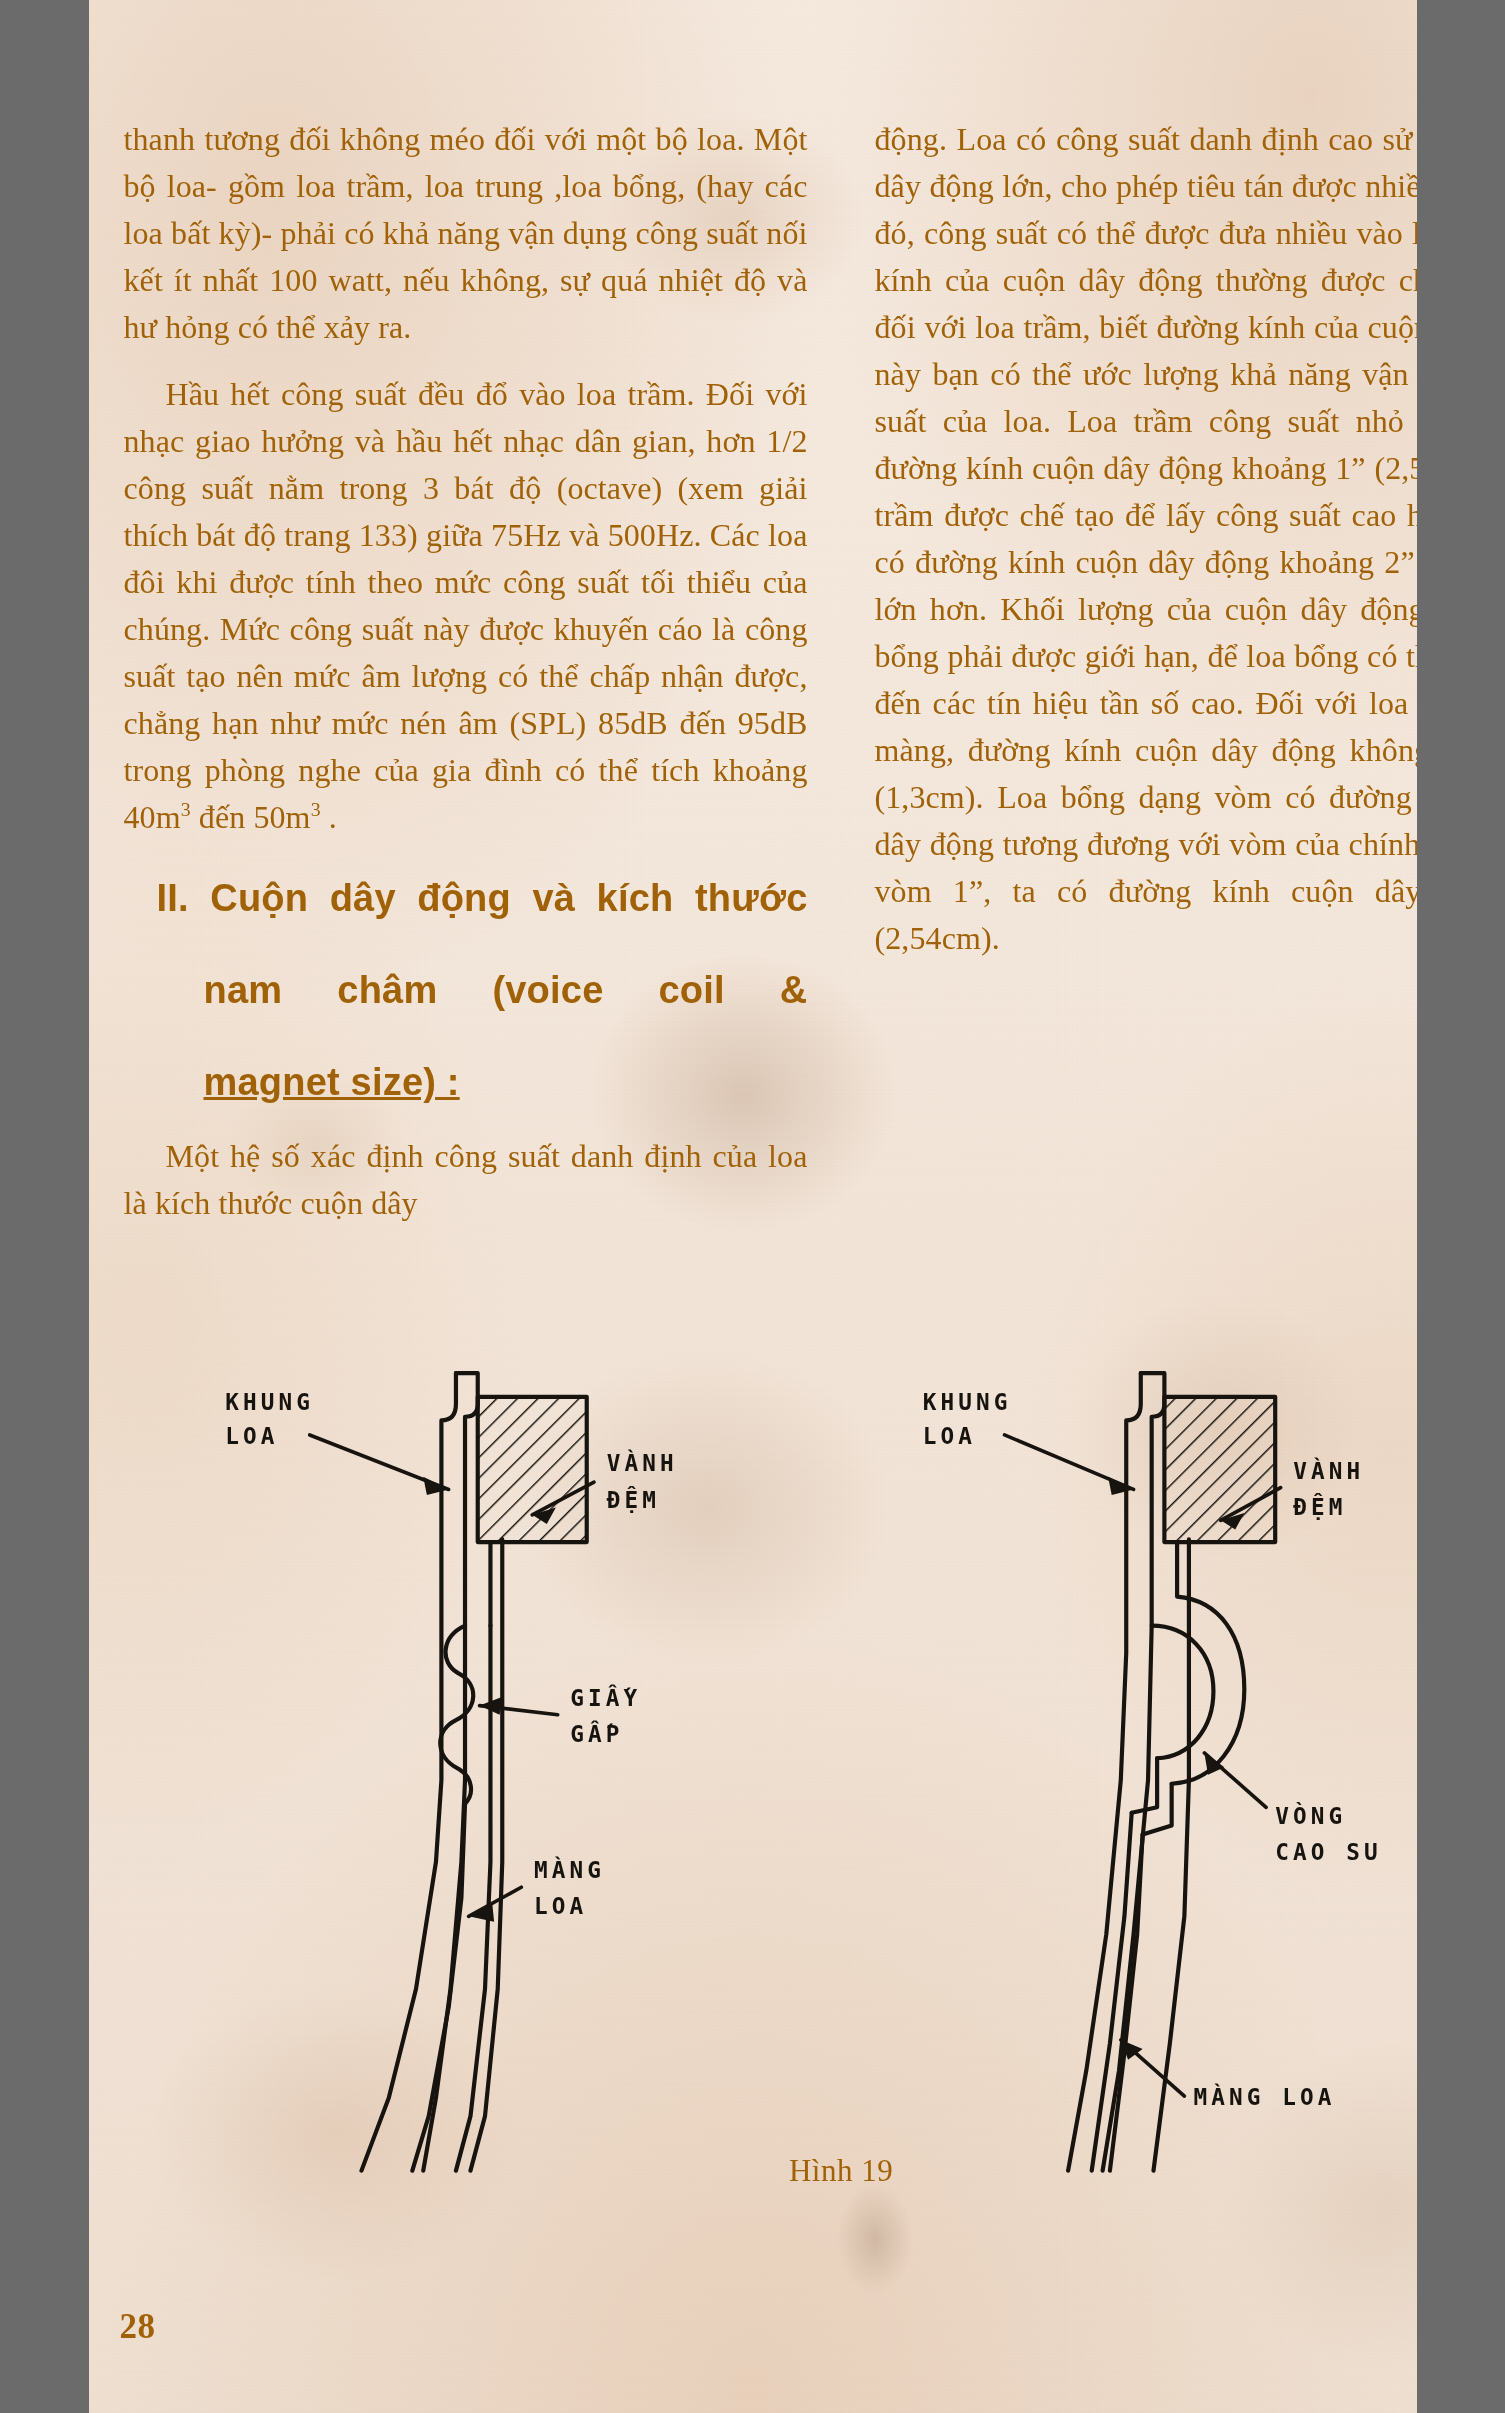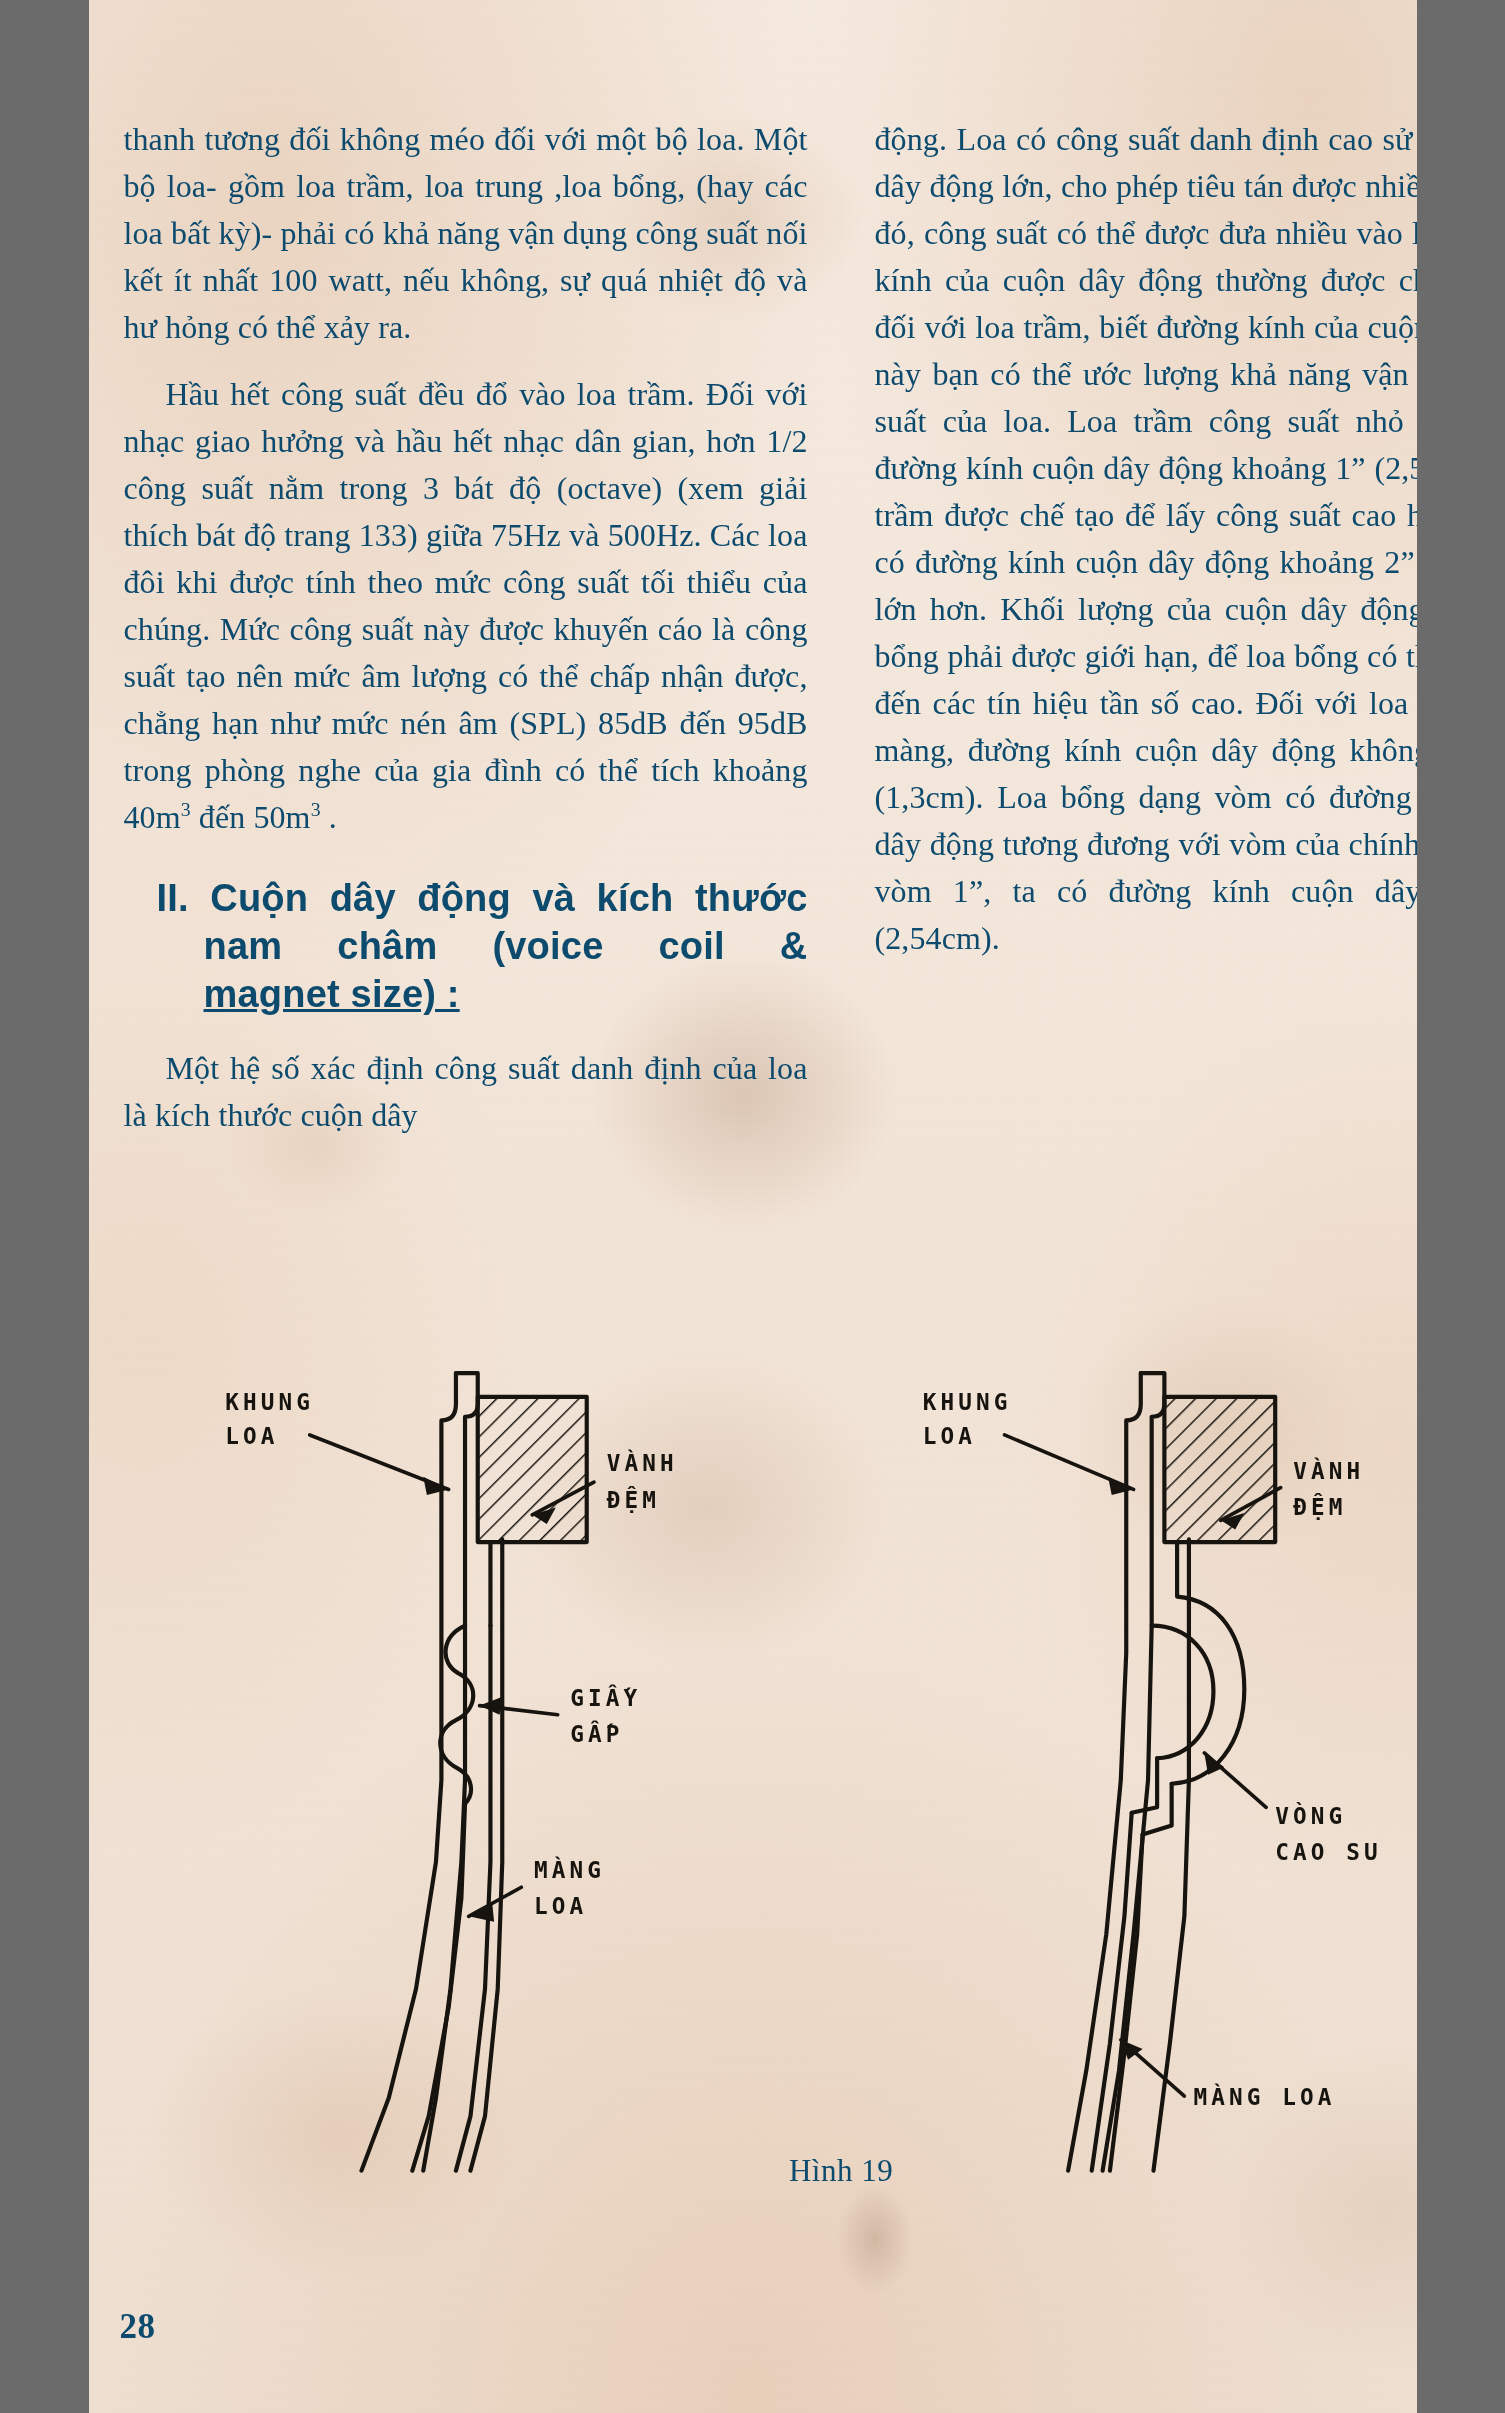--- a/index.html
+++ b/index.html
@@ -8,21 +8,21 @@
     background: #6b6b6b;
   }
   .page {
     position: relative;
     width: 1328px;
     height: 2413px;
     margin: 0 auto;
     background: #f6ebe0;
     overflow: hidden;
     font-family: "Liberation Serif", "DejaVu Serif", serif;
-    color: #0c4a6e;
+    color: #a16207;
   }
 
   
   .paper-base {
     position: absolute; inset: 0;
     background:
       radial-gradient(ellipse 62% 48% at 14% 8%,  rgba(226,196,170,.55) 0%, rgba(226,196,170,0) 70%),
       radial-gradient(ellipse 55% 40% at 92% 4%,  rgba(222,190,162,.50) 0%, rgba(222,190,162,0) 72%),
       radial-gradient(ellipse 70% 45% at 50% 99%, rgba(228,197,170,.55) 0%, rgba(228,197,170,0) 70%),
       radial-gradient(ellipse 40% 30% at 4%  55%, rgba(232,205,180,.40) 0%, rgba(232,205,180,0) 72%),
@@ -88,21 +88,21 @@
     line-height: 48px;
     letter-spacing: 0.2px;
   }
   .section-heading .hl {
     display: block;
     text-align: justify;
     text-align-last: justify;
   }
   .section-heading .hl:first-child { text-indent: 0; }
   .section-heading .hl.nofill { text-align-last: left; text-decoration: underline; }
-  .section-heading .hl.pad { padding-left: 47px; }
+  .section-heading .hl.pad { padding-left: 47px; margin-top: 44px; }
 
   
   .figure {
     position: absolute;
     left: 0;
     top: 1353px;
     width: 1505px;
     height: 836px;
   }
   .figure svg { display: block; }

